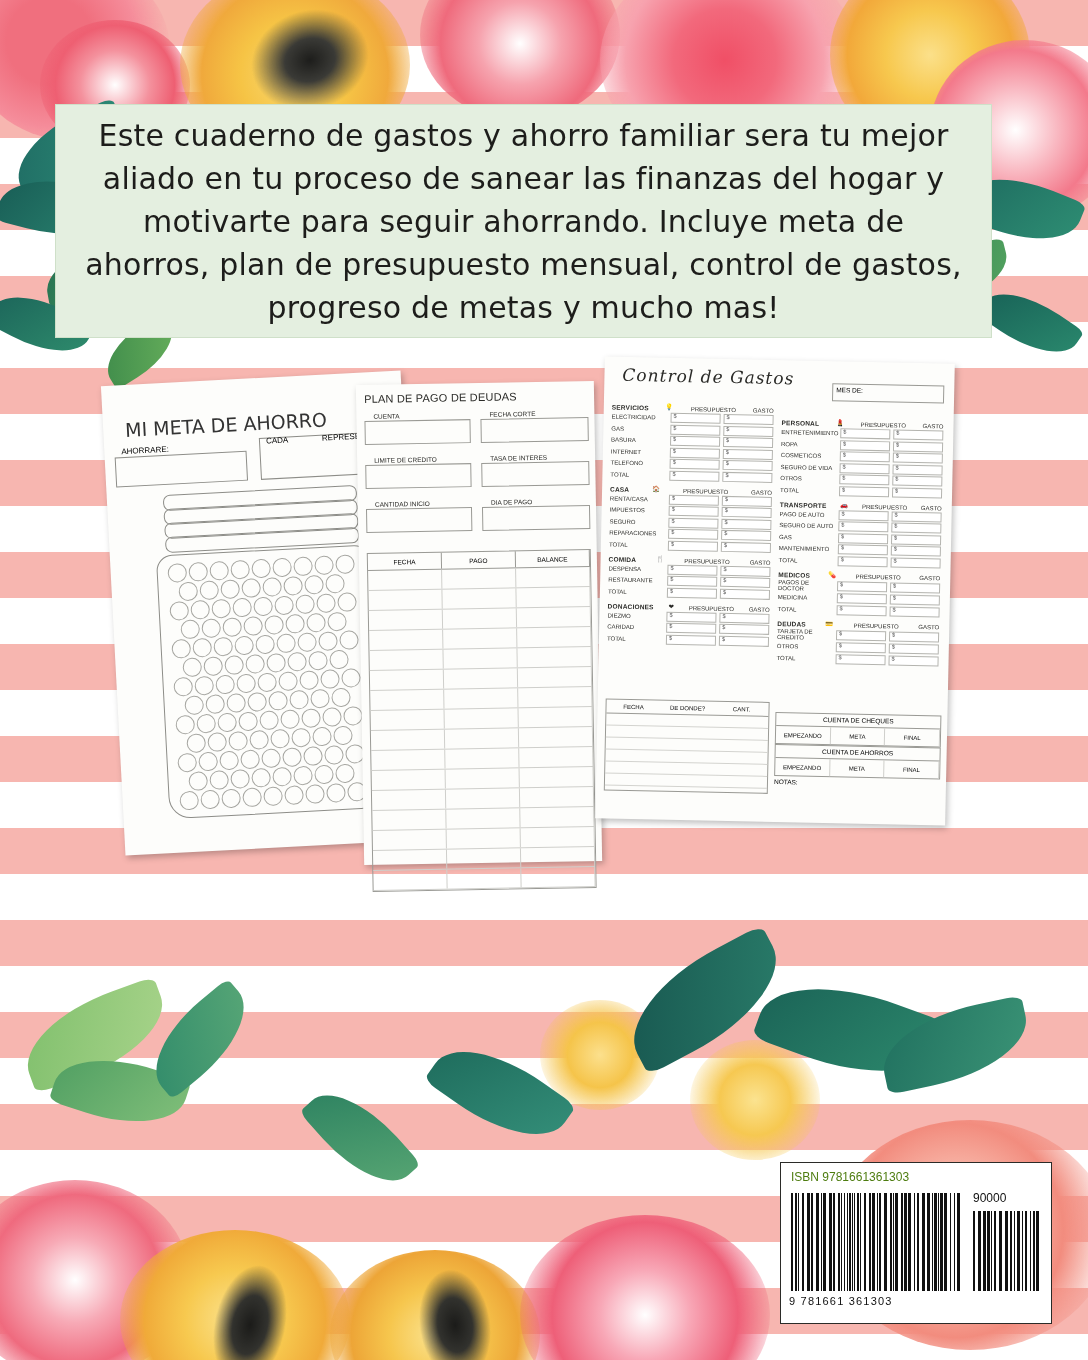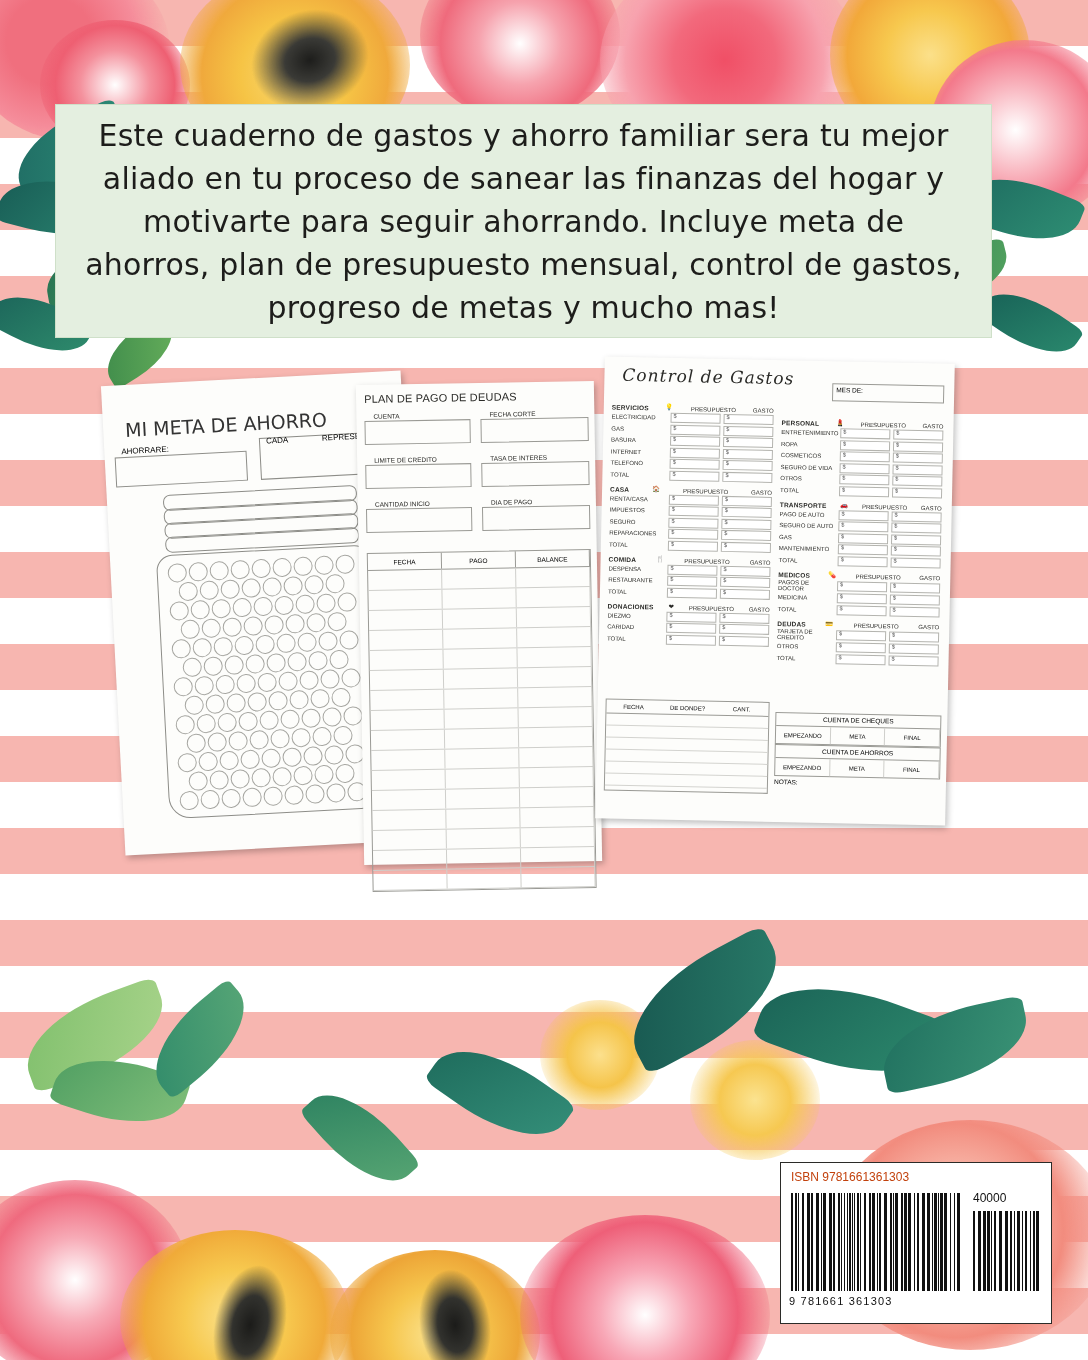--- a/index.html
+++ b/index.html
@@ -125,21 +125,21 @@
   .acct .t{font-size:6.5px;text-align:center;border-bottom:1px solid #9a9a95;height:12px;line-height:12px;}
   .acct .c{display:flex;height:17px;}
   .acct .c div{flex:1;font-size:6px;display:flex;align-items:center;justify-content:center;border-right:1px solid #cfcfcb;}
   #notas{position:absolute;left:178px;top:418px;font-size:6.5px;}
 
   
   #barcode-panel{
     position:absolute;left:780px;top:1162px;width:270px;height:160px;
     background:#ffffff;border:1px solid #2b2b28;
   }
-  #isbn-text{position:absolute;left:10px;top:7px;font-size:12px;font-family:"Liberation Sans",sans-serif;color:#c2410c;}
+  #isbn-text{position:absolute;left:10px;top:7px;font-size:12px;font-family:"Liberation Sans",sans-serif;color:#4d7c0f;}
   #barcode-main{position:absolute;left:10px;top:30px;width:170px;height:98px;}
   #barcode-main-digits{position:absolute;left:8px;top:132px;width:176px;font-size:11px;letter-spacing:1.2px;color:#111;font-family:"Liberation Sans",sans-serif;}
   #supp-digits{position:absolute;left:192px;top:28px;font-size:12px;color:#111;}
   #barcode-supp{position:absolute;left:192px;top:48px;width:68px;height:80px;}
   .bar{position:absolute;top:0;bottom:0;background:#111;}
 </style>
 </head>
 <body>
 
 <div id="bg-stripes"></div>
@@ -708,21 +708,21 @@
       <div>EMPEZANDO</div>
       <div>META</div>
       <div>FINAL</div>
     </div>
   </div>
   <div id="notas">NOTAS:</div>
 </div>
 
 <div id="barcode-panel">
   <div id="isbn-text">ISBN 9781661361303</div>
-  <div id="supp-digits">40000</div>
+  <div id="supp-digits">90000</div>
   <div id="barcode-main">
       <div class="bar" style="left: 0px; width: 2px;"></div>
       <div class="bar" style="left: 4px; width: 2px;"></div>
       <div class="bar" style="left: 7px; width: 1px;"></div>
       <div class="bar" style="left: 11px; width: 2px;"></div>
       <div class="bar" style="left: 16px; width: 3px;"></div>
       <div class="bar" style="left: 20px; width: 2px;"></div>
       <div class="bar" style="left: 25px; width: 3px;"></div>
       <div class="bar" style="left: 30px; width: 1px;"></div>
       <div class="bar" style="left: 32px; width: 3px;"></div>

